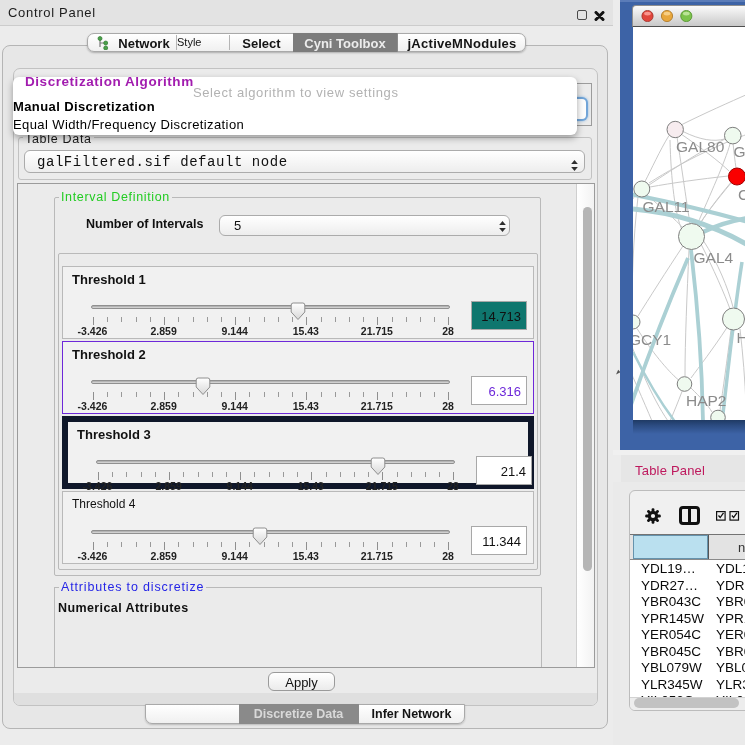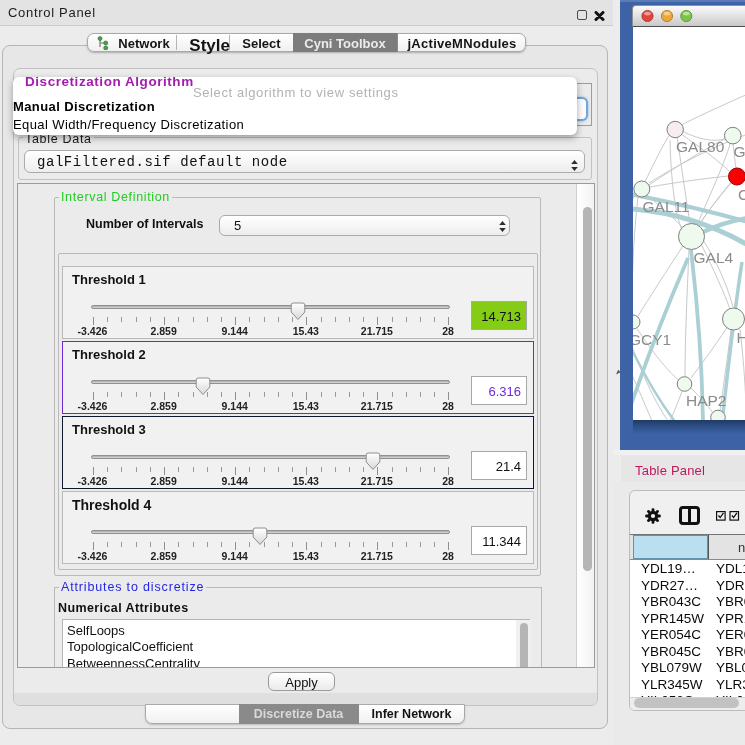--- a/index.html
+++ b/index.html
@@ -26,21 +26,21 @@
   <div class="abs" style="left:142px;top:2px;width:1px;height:15px;background:#b5b5b5;"></div>
   <div class="abs" style="left:206px;top:0;width:104px;height:19px;background:#7c7c7c;"></div>
   <div class="abs" style="left:310px;top:0;width:1px;height:19px;background:#8a8a8a;"></div>
   <svg class="abs" style="left:10px;top:3px;" width="13" height="14" viewBox="0 0 13 14">
     <path d="M3 3 V11 M3 7 H8" stroke="#777" stroke-width="1.2" fill="none"></path>
     <circle cx="3" cy="2.5" r="2" fill="#4aa04a" stroke="#2e7a2e" stroke-width="0.7"></circle>
     <circle cx="8.7" cy="7" r="2" fill="#4aa04a" stroke="#2e7a2e" stroke-width="0.7"></circle>
     <circle cx="8.7" cy="12" r="2" fill="#4aa04a" stroke="#2e7a2e" stroke-width="0.7"></circle>
   </svg>
   <div class="abs" style="left:24px;top:3px;width:66px;text-align:center;font-size:13px;font-weight:bold;color:#141414;">Network</div>
-  <div class="abs" style="left:90px;top:3px;width:53px;text-align:right;font-size:17px;font-weight:bold;color:#141414;">Style</div>
+  <div class="abs" style="left:90px;top:3px;width:53px;text-align:left;font-size:11px;font-weight:normal;color:#141414;">Style</div>
   <div class="abs" style="left:143px;top:3px;width:63px;text-align:center;font-size:13px;font-weight:bold;color:#141414;">Select</div>
   <div class="abs" style="left:206px;top:3px;width:104px;text-align:center;font-size:13px;font-weight:bold;color:#ececec;">Cyni Toolbox</div>
   <div class="abs" style="left:311px;top:3px;width:128px;text-align:center;font-size:13px;font-weight:bold;letter-spacing:0.3px;color:#141414;">jActiveMNodules</div>
 </div>
 
 <div class="abs" style="left:13px;top:68px;width:585px;height:638px;background:#ebebeb;border:1px solid #c2c2c2;border-radius:7px;"></div>
 
 <div class="abs" style="left:14px;top:693px;width:583px;height:12px;background:#dfdfdf;border-radius:0 0 6px 6px;"></div>
 
 <div class="abs" style="left:577px;top:83px;width:15px;height:43px;border-top:1px solid #9c9c9c;border-right:1px solid #9c9c9c;border-bottom:1px solid #9c9c9c;"></div>
@@ -90,21 +90,21 @@
       <path d="M3.2 1 H12.8 Q14.8 1 14.8 3 V10 L8 17.5 L1.2 10 V3 Q1.2 1 3.2 1 Z" fill="url(#th0)" stroke="#8e8e8e" stroke-width="1"></path>
     </svg>
     <div class="abs" style="left:29.5px;top:50px;width:356.5px;height:5px;background:repeating-linear-gradient(to right,#999999 0 1px,transparent 1px 14.22px);"></div>
     <div class="abs" style="left:29.5px;top:50px;width:356.5px;height:7.5px;background:repeating-linear-gradient(to right,#8f8f8f 0 1px,transparent 1px 71.1px);"></div>
     <div class="abs" style="left:29.5px;top:57.5px;font-size:10.5px;font-weight:bold;color:#222;transform:translateX(-50%);white-space:nowrap;">-3.426</div>
     <div class="abs" style="left:100.6px;top:57.5px;font-size:10.5px;font-weight:bold;color:#222;transform:translateX(-50%);white-space:nowrap;">2.859</div>
     <div class="abs" style="left:171.7px;top:57.5px;font-size:10.5px;font-weight:bold;color:#222;transform:translateX(-50%);white-space:nowrap;">9.144</div>
     <div class="abs" style="left:242.8px;top:57.5px;font-size:10.5px;font-weight:bold;color:#222;transform:translateX(-50%);white-space:nowrap;">15.43</div>
     <div class="abs" style="left:313.9px;top:57.5px;font-size:10.5px;font-weight:bold;color:#222;transform:translateX(-50%);white-space:nowrap;">21.715</div>
     <div class="abs" style="left:385.0px;top:57.5px;font-size:10.5px;font-weight:bold;color:#222;transform:translateX(-50%);white-space:nowrap;">28</div>
-    <div class="abs" style="left:408px;top:34px;width:56px;height:29px;background:#84cc16;border:1px solid #a8a8a8;">
+    <div class="abs" style="left:408px;top:34px;width:56px;height:29px;background:#0f766e;border:1px solid #a8a8a8;">
       <div class="abs" style="right:5px;top:7px;font-size:13px;color:#111;">14.713</div>
     </div>
   </div>
   <div class="abs" style="left:44px;top:157px;width:472px;height:73px;background:#f1f1f1;border:1px solid #6d28d9;">
     <div class="abs" style="left:9px;top:5px;font-size:13px;font-weight:bold;color:#111;">Threshold 2</div>
     <div class="abs" style="left:27.5px;top:38px;width:359.5px;height:4px;background:linear-gradient(#a6a6a6,#dedede);border:1px solid #909090;border-radius:2px;"></div>
     <svg class="abs" style="left:131.7px;top:35px;" width="16" height="19" viewBox="0 0 16 19">
       <defs>
           <linearGradient id="th1" x1="0" y1="0" x2="0" y2="1">
             <stop offset="0" stop-color="#ffffff"></stop>
@@ -118,21 +118,21 @@
     <div class="abs" style="left:29.5px;top:57.5px;font-size:10.5px;font-weight:bold;color:#222;transform:translateX(-50%);white-space:nowrap;">-3.426</div>
     <div class="abs" style="left:100.6px;top:57.5px;font-size:10.5px;font-weight:bold;color:#222;transform:translateX(-50%);white-space:nowrap;">2.859</div>
     <div class="abs" style="left:171.7px;top:57.5px;font-size:10.5px;font-weight:bold;color:#222;transform:translateX(-50%);white-space:nowrap;">9.144</div>
     <div class="abs" style="left:242.8px;top:57.5px;font-size:10.5px;font-weight:bold;color:#222;transform:translateX(-50%);white-space:nowrap;">15.43</div>
     <div class="abs" style="left:313.9px;top:57.5px;font-size:10.5px;font-weight:bold;color:#222;transform:translateX(-50%);white-space:nowrap;">21.715</div>
     <div class="abs" style="left:385.0px;top:57.5px;font-size:10.5px;font-weight:bold;color:#222;transform:translateX(-50%);white-space:nowrap;">28</div>
     <div class="abs" style="left:408px;top:34px;width:56px;height:29px;background:#ffffff;border:1px solid #a8a8a8;">
       <div class="abs" style="right:5px;top:7px;font-size:13px;color:#6d28d9;">6.316</div>
     </div>
   </div>
-  <div class="abs" style="left:44px;top:232px;width:472px;height:73px;background:#f1f1f1;border:1px solid #0f172a;">
+  <div class="abs" style="left:44px;top:232px;width:472px;height:73px;background:#f1f1f1;border:6px solid #0f172a;">
     <div class="abs" style="left:9px;top:5px;font-size:13px;font-weight:bold;color:#111;">Threshold 3</div>
     <div class="abs" style="left:27.5px;top:38px;width:359.5px;height:4px;background:linear-gradient(#a6a6a6,#dedede);border:1px solid #909090;border-radius:2px;"></div>
     <svg class="abs" style="left:302.3px;top:35px;" width="16" height="19" viewBox="0 0 16 19">
       <defs>
           <linearGradient id="th2" x1="0" y1="0" x2="0" y2="1">
             <stop offset="0" stop-color="#ffffff"></stop>
             <stop offset="1" stop-color="#d8d8d8"></stop>
           </linearGradient>
         </defs>
       <path d="M3.2 1 H12.8 Q14.8 1 14.8 3 V10 L8 17.5 L1.2 10 V3 Q1.2 1 3.2 1 Z" fill="url(#th2)" stroke="#8e8e8e" stroke-width="1"></path>
@@ -143,21 +143,21 @@
     <div class="abs" style="left:100.6px;top:57.5px;font-size:10.5px;font-weight:bold;color:#222;transform:translateX(-50%);white-space:nowrap;">2.859</div>
     <div class="abs" style="left:171.7px;top:57.5px;font-size:10.5px;font-weight:bold;color:#222;transform:translateX(-50%);white-space:nowrap;">9.144</div>
     <div class="abs" style="left:242.8px;top:57.5px;font-size:10.5px;font-weight:bold;color:#222;transform:translateX(-50%);white-space:nowrap;">15.43</div>
     <div class="abs" style="left:313.9px;top:57.5px;font-size:10.5px;font-weight:bold;color:#222;transform:translateX(-50%);white-space:nowrap;">21.715</div>
     <div class="abs" style="left:385.0px;top:57.5px;font-size:10.5px;font-weight:bold;color:#222;transform:translateX(-50%);white-space:nowrap;">28</div>
     <div class="abs" style="left:408px;top:34px;width:56px;height:29px;background:#ffffff;border:1px solid #a8a8a8;">
       <div class="abs" style="right:5px;top:7px;font-size:13px;color:#111;">21.4</div>
     </div>
   </div>
   <div class="abs" style="left:44px;top:307px;width:472px;height:73px;background:#f1f1f1;border:1px solid #b9b9b9;">
-    <div class="abs" style="left:9px;top:5px;font-size:14px;font-weight:bold;color:#111;">Threshold 4</div>
+    <div class="abs" style="left:9px;top:5px;font-size:12px;font-weight:normal;color:#111;">Threshold 4</div>
     <div class="abs" style="left:27.5px;top:38px;width:359.5px;height:4px;background:linear-gradient(#a6a6a6,#dedede);border:1px solid #909090;border-radius:2px;"></div>
     <svg class="abs" style="left:188.6px;top:35px;" width="16" height="19" viewBox="0 0 16 19">
       <defs>
           <linearGradient id="th3" x1="0" y1="0" x2="0" y2="1">
             <stop offset="0" stop-color="#ffffff"></stop>
             <stop offset="1" stop-color="#d8d8d8"></stop>
           </linearGradient>
         </defs>
       <path d="M3.2 1 H12.8 Q14.8 1 14.8 3 V10 L8 17.5 L1.2 10 V3 Q1.2 1 3.2 1 Z" fill="url(#th3)" stroke="#8e8e8e" stroke-width="1"></path>
     </svg>
@@ -171,27 +171,20 @@
     <div class="abs" style="left:385.0px;top:57.5px;font-size:10.5px;font-weight:bold;color:#222;transform:translateX(-50%);white-space:nowrap;">28</div>
     <div class="abs" style="left:408px;top:34px;width:56px;height:29px;background:#ffffff;border:1px solid #a8a8a8;">
       <div class="abs" style="right:5px;top:7px;font-size:13px;color:#111;">11.344</div>
     </div>
   </div>
 
   <div class="abs" style="left:36px;top:403px;width:488px;height:80px;border:1px solid #b9b9b9;border-bottom:none;"></div>
   <div class="abs" style="left:41px;top:396px;font-size:12.5px;letter-spacing:0.85px;color:#2525e6;background:#ebebeb;padding:0 2px;">Attributes to discretize</div>
   <div class="abs" style="left:40px;top:417px;font-size:12.5px;font-weight:bold;letter-spacing:0.4px;color:#111;">Numerical Attributes</div>
 
-  <div class="abs" style="left:44px;top:435px;width:468px;height:48px;background:#ffffff;border:1px solid #b6b6b6;border-bottom:none;">
-    <div class="abs" style="left:4px;top:2.5px;font-size:13px;color:#111;">SelfLoops</div>
-    <div class="abs" style="left:4px;top:19px;font-size:13px;color:#111;">TopologicalCoefficient</div>
-    <div class="abs" style="left:4px;top:35.5px;font-size:13px;color:#111;">BetweennessCentrality</div>
-    <div class="abs" style="left:453px;top:0;width:15px;height:48px;background:#f0f0f0;"></div>
-    <div class="abs" style="left:457px;top:3px;width:8px;height:45px;background:#b5b5b5;border-radius:4px 4px 0 0;"></div>
-  </div>
 </div>
 
 <div class="abs" style="left:268px;top:672px;width:67px;height:19px;background:linear-gradient(#ffffff,#ebebeb);border:1px solid #9a9a9a;border-radius:6px;text-align:center;">
   <span style="font-size:13px;color:#111;line-height:17px;">Apply</span>
 </div>
 
 <div class="abs" id="bottabs" style="left:145px;top:704px;height:20px;">
   <div class="abs" style="left:0;top:0;width:320px;height:20px;background:linear-gradient(#ffffff,#f0f0f0);border:1px solid #a9a9a9;border-radius:0 0 7px 7px;box-shadow:0 1px 2px rgba(0,0,0,0.2);"></div>
   <div class="abs" style="left:94px;top:0;width:119px;height:20px;background:#8a8a8a;"></div>
   <div class="abs" style="left:213px;top:0;width:1px;height:20px;background:#8a8a8a;"></div>

